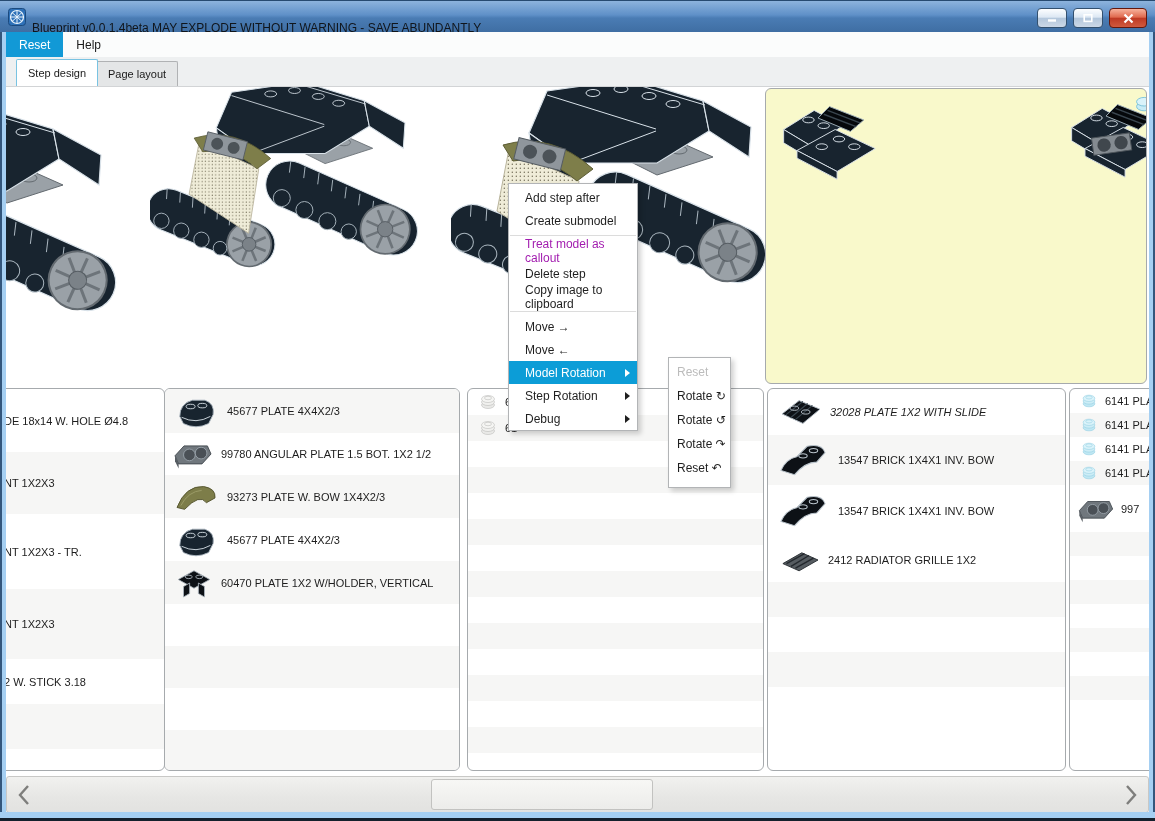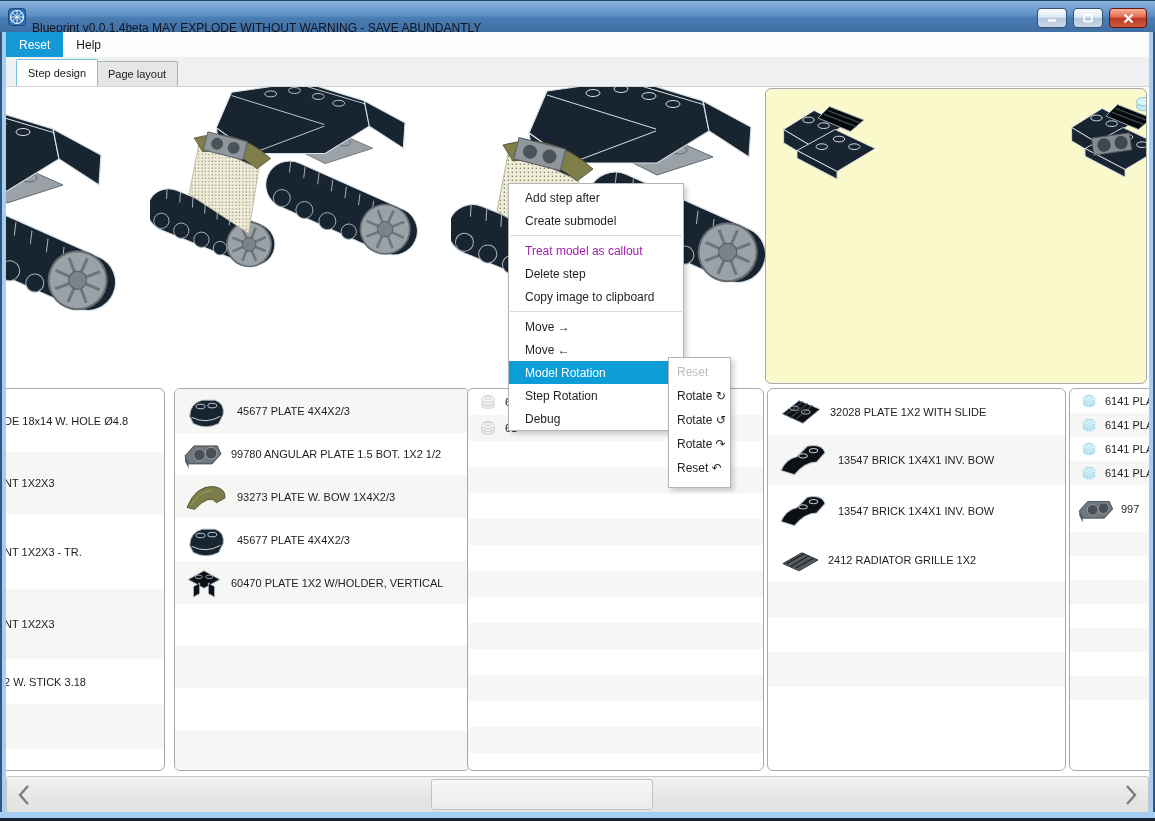--- a/index.html
+++ b/index.html
@@ -60,31 +60,31 @@
   .selected-step{
     position:absolute;left:759px;top:1px;width:382px;height:296px;background:#f9f9cb;
     border:1px solid #a6aaad;border-radius:6px;box-sizing:border-box;overflow:hidden;
   }
   
   .parts-panel{
     position:absolute;top:301px;height:383px;background:#ffffff;border:1px solid #a6aaad;
     border-radius:6px;box-sizing:border-box;overflow:hidden;
   }
   .p-colA{left:-30px;width:189px;}
-  .p-colB{left:168px;width:296px;}
+  .p-colB{left:158px;width:296px;}
   .p-colC{left:461px;width:297px;}
   .p-colD{left:761px;width:299px;}
   .p-colE{left:1063px;width:115px;}
   .prow{display:flex;align-items:center;box-sizing:border-box;}
   .prow.alt{background:#f6f6f5;}
   .prow .plabel{font-size:11px;color:#1d1d1d;white-space:nowrap;}
   .picon{flex:none;}
   
   .context-menu{
-    position:absolute;left:508px;top:183px;width:176px;height:248px;background:#ffffff;
+    position:absolute;left:508px;top:183px;width:130px;height:248px;background:#ffffff;
     border:1px solid #b2b4b6;box-sizing:border-box;z-index:50;
     box-shadow:3px 3px 5px rgba(0,0,0,0.18);padding-top:2px;
   }
   .cm-item{
     height:23px;display:flex;align-items:center;padding:0 8px 0 16px;
     font-size:12px;color:#1f1f1f;position:relative;
   }
   .cm-item.disabled{color:#a21caf;}
   .cm-item.highlight{background:#0c9dd7;color:#ffffff;}
   .cm-sep{height:1px;background:#dcdcdc;margin:3px 1px;}
@@ -417,21 +417,21 @@
     <div class="prow" style="height:26px;"></div>
     <div class="prow alt" style="height:26px;"></div>
     <div class="prow" style="height:26px;"></div>
     <div class="prow alt" style="height:26px;"></div>
     <div class="prow" style="height:26px;"></div>
     <div class="prow alt" style="height:26px;"></div>
     <div class="prow" style="height:19px;"></div>
   </div>
 
   <div class="parts-panel p-colD">
-    <div class="prow" style="height:46px;padding-left:10px;">
+    <div class="prow" style="height:46px;padding-left:10px;font-style:italic;">
       <svg class="picon" width="46" height="38">
           <use href="#i-slide"></use>
         </svg>
       <span class="plabel" style="margin-left:6px;">32028 PLATE 1X2 WITH SLIDE</span>
     </div>
     <div class="prow alt" style="height:50px;padding-left:8px;">
       <svg class="picon" width="54" height="42">
           <use href="#i-invbow"></use>
         </svg>
       <span class="plabel" style="margin-left:8px;">13547 BRICK 1X4X1 INV. BOW</span>

